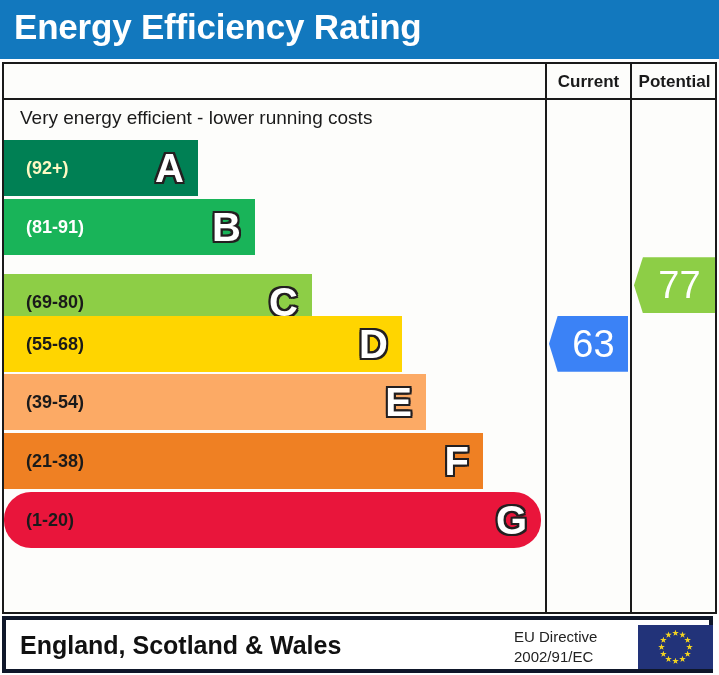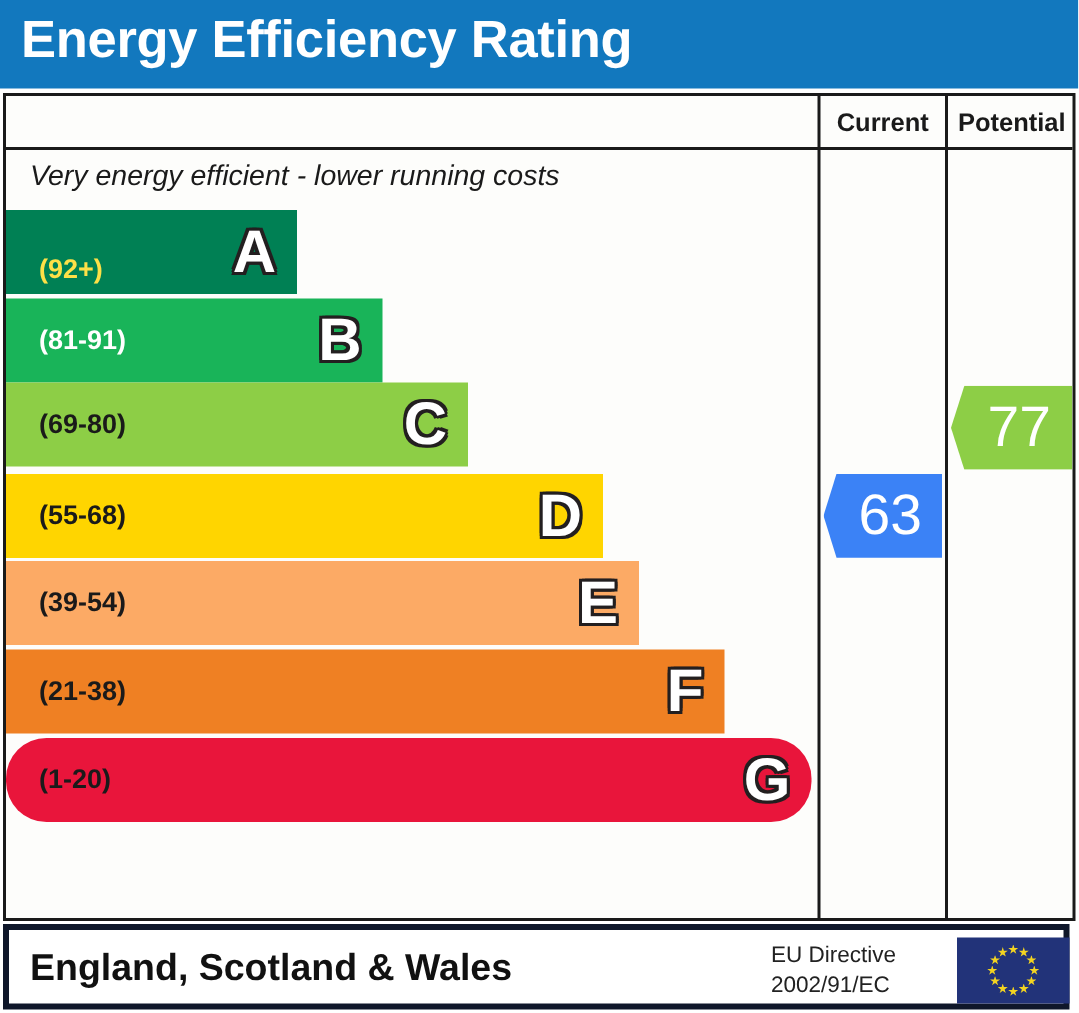--- a/index.html
+++ b/index.html
@@ -83,21 +83,20 @@
     text-align: center;
   }
   .col-head-label.current   { left: 543px; width: 83px; }
   .col-head-label.potential { left: 628px; width: 85px; }
 
   
   .caption {
     position: absolute;
     left: 16px;
     font-size: 19px;
-    font-style: italic;
     color: #1a1a1a;
     white-space: nowrap;
   }
   .caption.top    { top: 43px; }
   .caption.bottom { top: 491px; }
 
   
   .bands {
     position: absolute;
     left: 0;
@@ -219,28 +218,28 @@
     <div class="col-sep current"></div>
     <div class="col-sep potential"></div>
 
     <div class="col-head-label current">Current</div>
     <div class="col-head-label potential">Potential</div>
 
     <div class="caption top">Very energy efficient - lower running costs</div>
 
     <div class="bands" id="bands-container">
         <div class="band" style="top: 0px; width: 194px; background: rgb(0, 128, 84);">
-          <span class="band-range" style="color: #fde047; margin-top: 12px;">(92+)</span>
+          <span class="band-range" style="color: #fef9c3;">(92+)</span>
           <span class="band-letter">A</span>
         </div>
         <div class="band" style="top: 58.6px; width: 251px; background: rgb(25, 180, 89);">
           <span class="band-range" style="color: rgb(255, 255, 255);">(81-91)</span>
           <span class="band-letter">B</span>
         </div>
-        <div class="band" style="top: 115px; width: 308px; background: rgb(141, 206, 70);">
+        <div class="band" style="top: 134px; width: 308px; background: rgb(141, 206, 70);">
           <span class="band-range" style="color: rgb(26, 26, 26);">(69-80)</span>
           <span class="band-letter">C</span>
         </div>
         <div class="band" style="top: 175.8px; width: 398px; background: rgb(255, 213, 0);">
           <span class="band-range" style="color: rgb(26, 26, 26);">(55-68)</span>
           <span class="band-letter">D</span>
         </div>
         <div class="band" style="top: 234.4px; width: 422px; background: rgb(252, 170, 101);">
           <span class="band-range" style="color: rgb(26, 26, 26);">(39-54)</span>
           <span class="band-letter">E</span>

